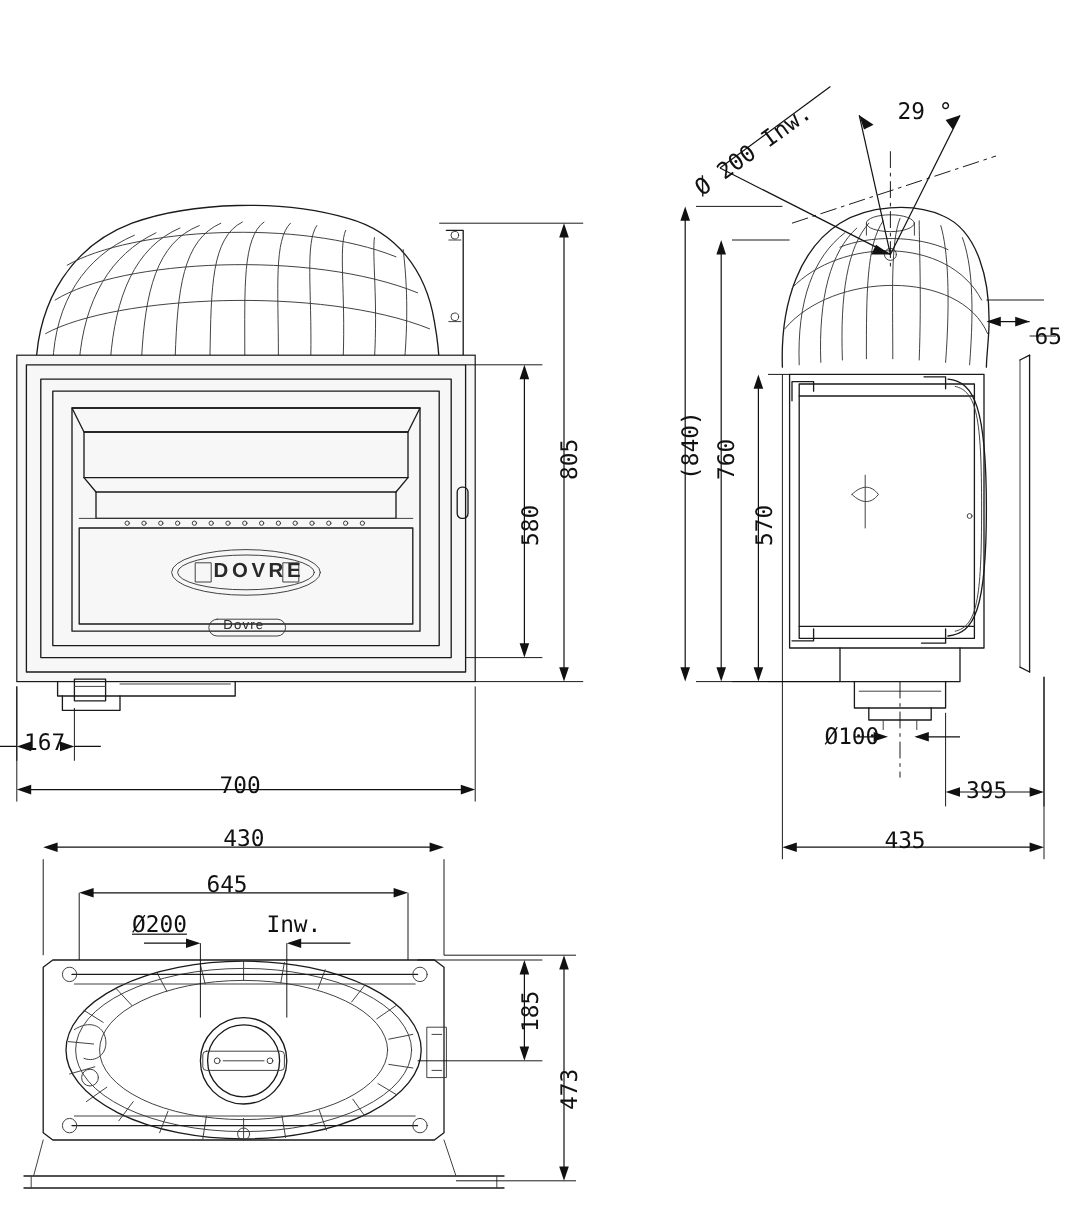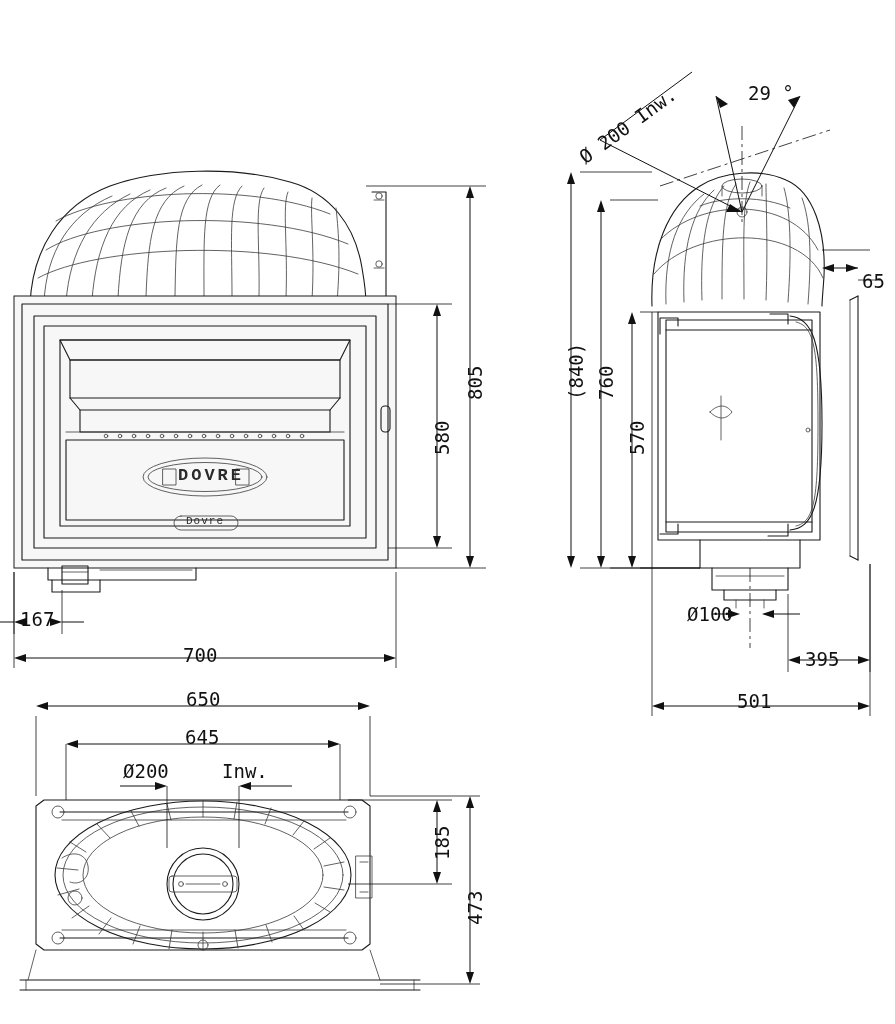--- a/index.html
+++ b/index.html
@@ -31,21 +31,21 @@
     color: #111111;
     white-space: nowrap;
     letter-spacing: 0px;
   }
   .dimtext.vert {
     transform-origin: left top;
     transform: rotate(-90deg);
   }
   .brandtext {
     position: absolute;
-    font-family: Liberation Mono, monospace;
+    font-family: Liberation Sans, sans-serif;
     color: #2a2a2a;
     white-space: nowrap;
   }
   
   .obj {
     fill: none;
     stroke: #1a1a1a;
     stroke-width: 1.1;
     stroke-linecap: round;
     stroke-linejoin: round;
@@ -397,22 +397,22 @@
   <div class="brandtext" style="left:186px; top:515px; font-size:11px; letter-spacing:1px;">Dovre</div>
 
   <div class="dimtext" style="left:575px; top:150px; transform-origin:left top; transform:rotate(-36deg);">Ø 200 Inw.</div>
   <div class="dimtext" style="left:748px; top:82px;">29 °</div>
   <div class="dimtext" style="left:862px; top:238px;margin-top:32px;">65</div>
   <div class="dimtext vert" style="left:565px; top:400px;">(840)</div>
   <div class="dimtext vert" style="left:595px; top:400px;">760</div>
   <div class="dimtext vert" style="left:626px; top:455px;">570</div>
   <div class="dimtext" style="left:668px; top:603px;margin-left:19px;">Ø100</div>
   <div class="dimtext" style="left:805px; top:648px;">395</div>
-  <div class="dimtext" style="left:737px; top:690px;">501</div>
-
-  <div class="dimtext" style="left:186px; top:688px;">650</div>
-  <div class="dimtext" style="left:185px; top:726px;">645</div>
-  <div class="dimtext" style="left:123px; top:760px;">Ø200</div>
+  <div class="dimtext" style="left:737px; top:690px;">435</div>
+
+  <div class="dimtext" style="left:186px; top:688px;">430</div>
+  <div class="dimtext" style="left:172px; top:726px;">645</div>
+  <div class="dimtext" style="left:110px; top:760px;text-decoration:underline;">Ø200</div>
   <div class="dimtext" style="left:222px; top:760px;">Inw.</div>
   <div class="dimtext vert" style="left:431px; top:860px;">185</div>
   <div class="dimtext vert" style="left:464px; top:925px;">473</div>
 
 </div>
 
 </body></html>

